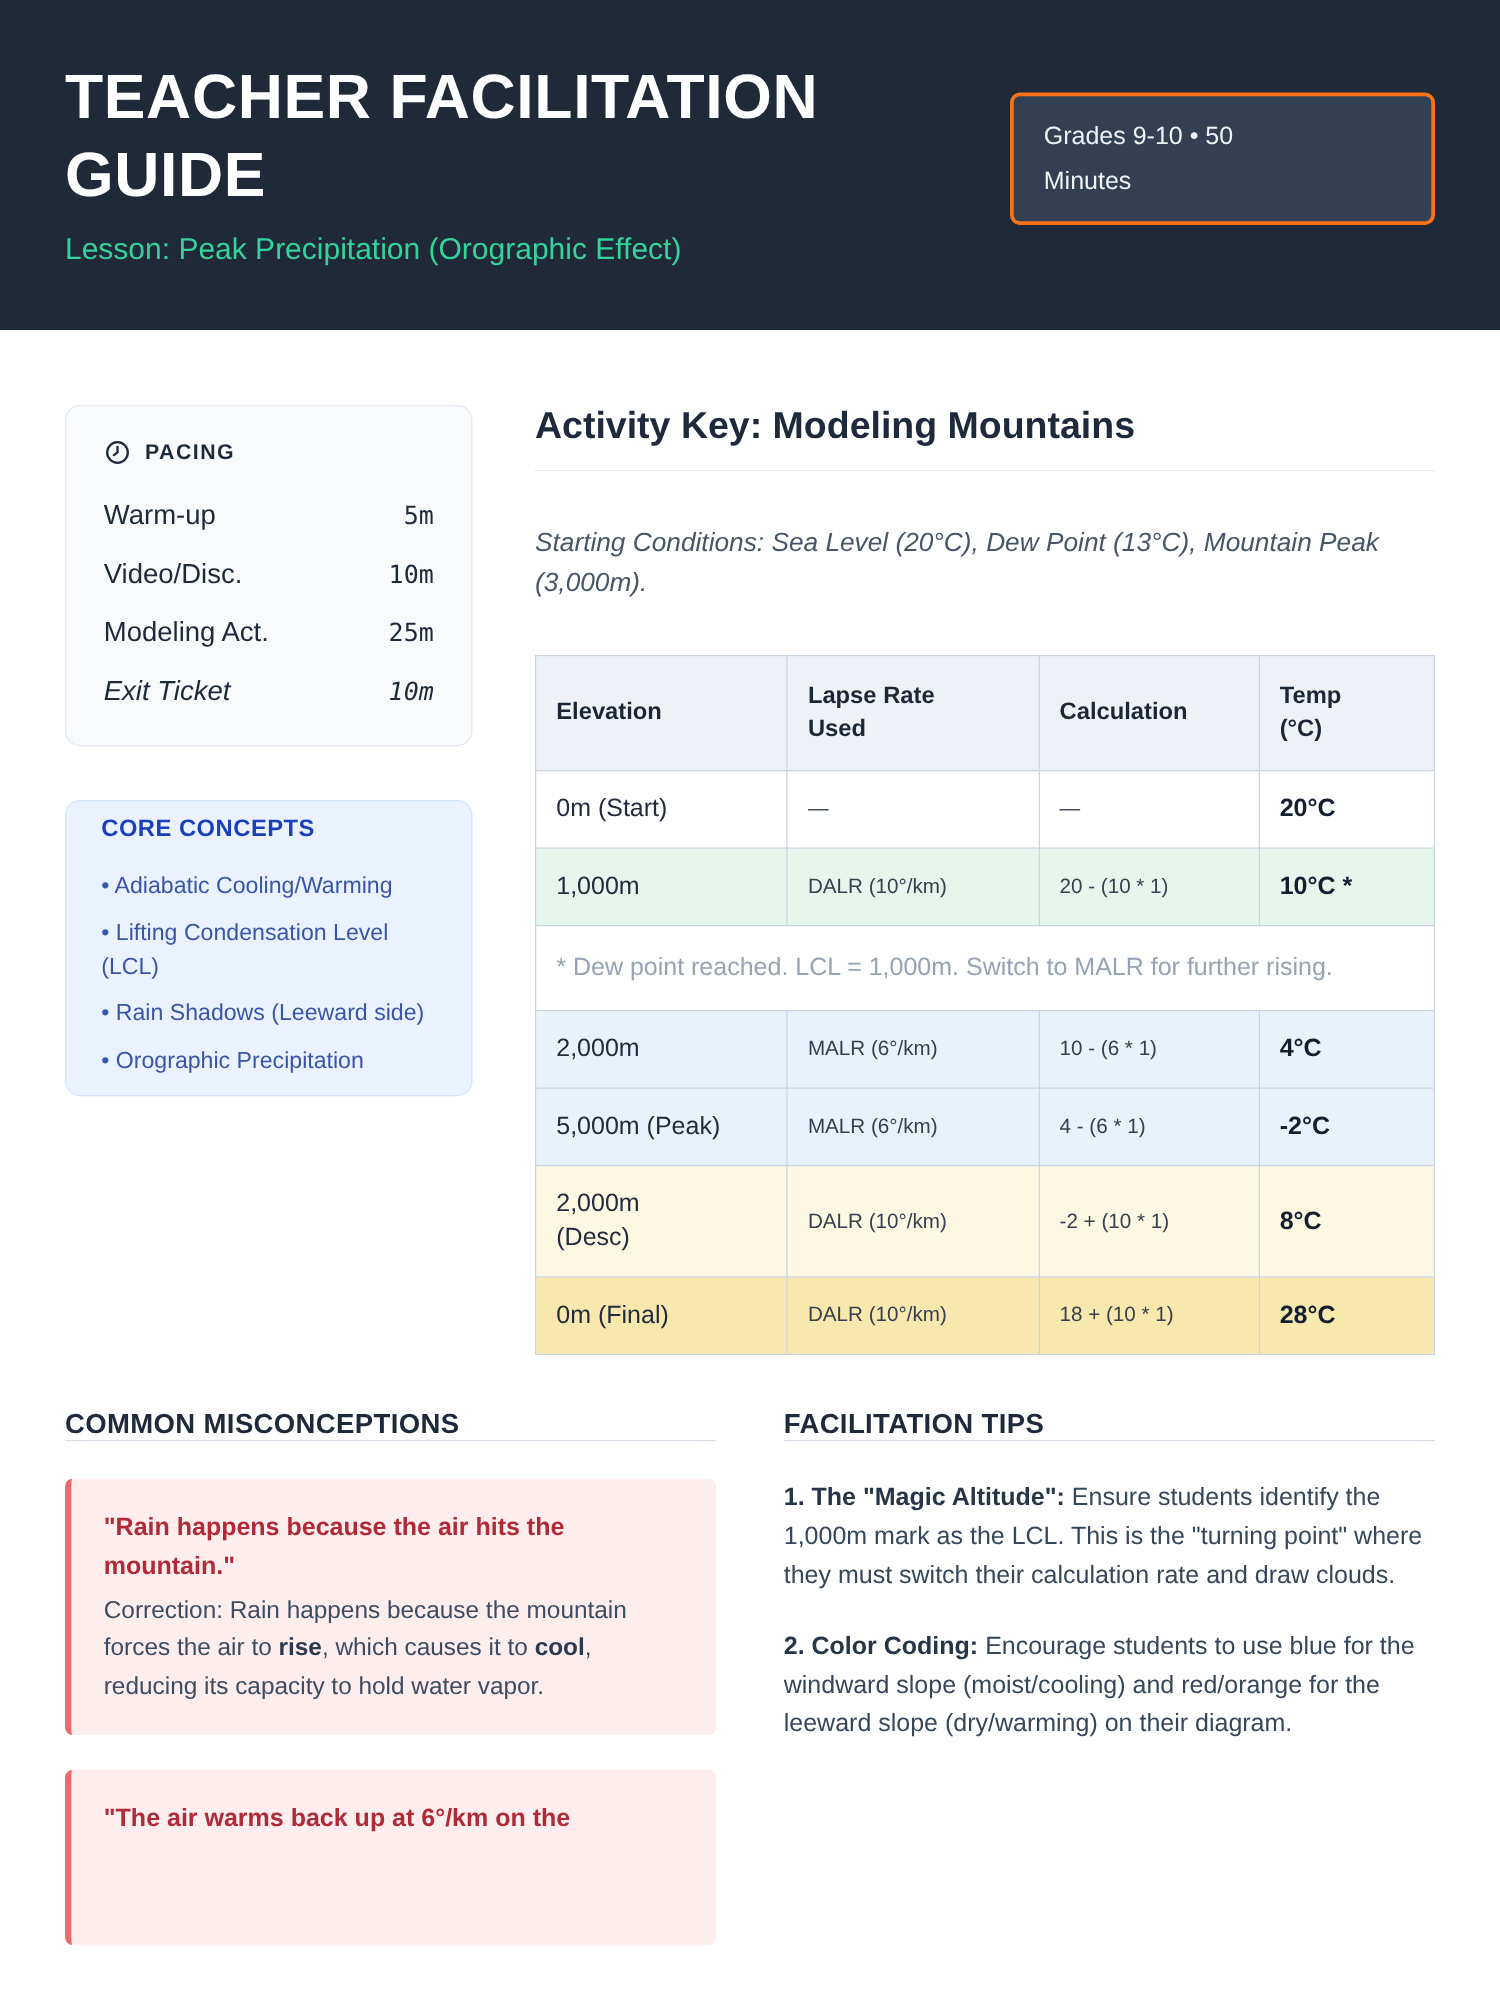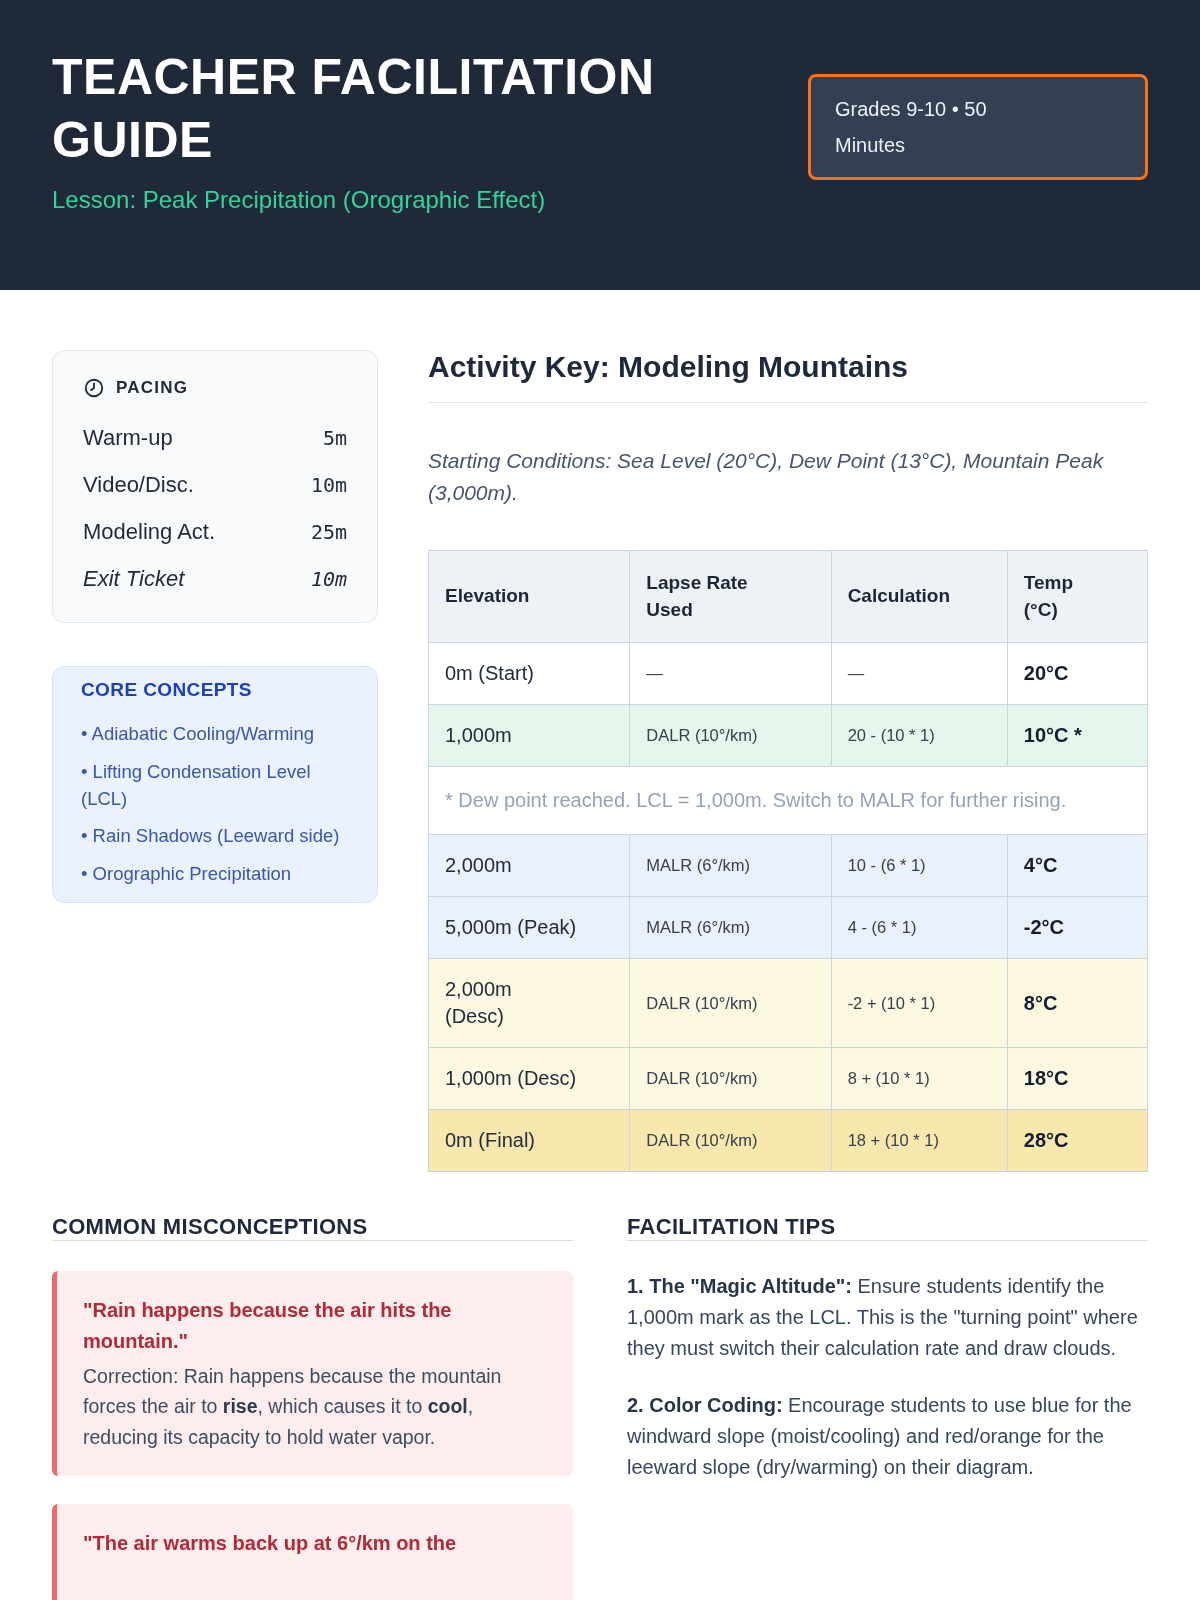--- a/index.html
+++ b/index.html
@@ -1,20 +1,20 @@
 <!DOCTYPE html>
 <html><head>
 <meta charset="utf-8">
 <style>
   * { margin:0; padding:0; box-sizing:border-box; }
   html,body { width:1200px; height:1600px; overflow:hidden; background:#ffffff;
               font-family:"Liberation Sans", sans-serif; }
 
   
-  .page-header { background:#1f2937; padding:46px 52px 76px 52px; display:flex; align-items:flex-start; }
+  .page-header { background:#1f2937; padding:46px 52px 50px 52px; display:flex; align-items:flex-start; }
   .header-text { max-width:660px; }
   .page-title { color:#ffffff; font-size:50px; font-weight:800; line-height:1.26; letter-spacing:0.5px; }
   .page-subtitle { color:#34d399; font-size:24px; font-weight:500; margin-top:14px; }
   .grade-badge { margin-left:auto; margin-top:28px; background:#333f52; border:3px solid #f97316;
                  border-radius:8px; padding:14px 24px; width:340px; min-height:94px; }
   .grade-badge span { display:block; max-width:195px; color:#eef2f7; font-size:20px; line-height:1.8; }
 
   
   .content { padding:0 52px; }
   .top-grid { display:grid; grid-template-columns:326px 1fr; column-gap:50px; margin-top:60px; }
@@ -177,26 +177,20 @@
             <td class="cell-calc">4 - (6 * 1)</td>
             <td class="cell-temp">-2°C</td>
           </tr>
           <tr class="row-yellow">
             <td class="cell-elev">2,000m
 (Desc)</td>
             <td class="cell-rate">DALR (10°/km)</td>
             <td class="cell-calc">-2 + (10 * 1)</td>
             <td class="cell-temp">8°C</td>
           </tr>
-          <tr class="row-yellow">
-            <td class="cell-elev">1,000m (Desc)</td>
-            <td class="cell-rate">DALR (10°/km)</td>
-            <td class="cell-calc">8 + (10 * 1)</td>
-            <td class="cell-temp">18°C</td>
-          </tr>
           <tr class="row-amber">
             <td class="cell-elev">0m (Final)</td>
             <td class="cell-rate">DALR (10°/km)</td>
             <td class="cell-calc">18 + (10 * 1)</td>
             <td class="cell-temp">28°C</td>
           </tr>
         </tbody>
       </table>
     </main>
   </div>

